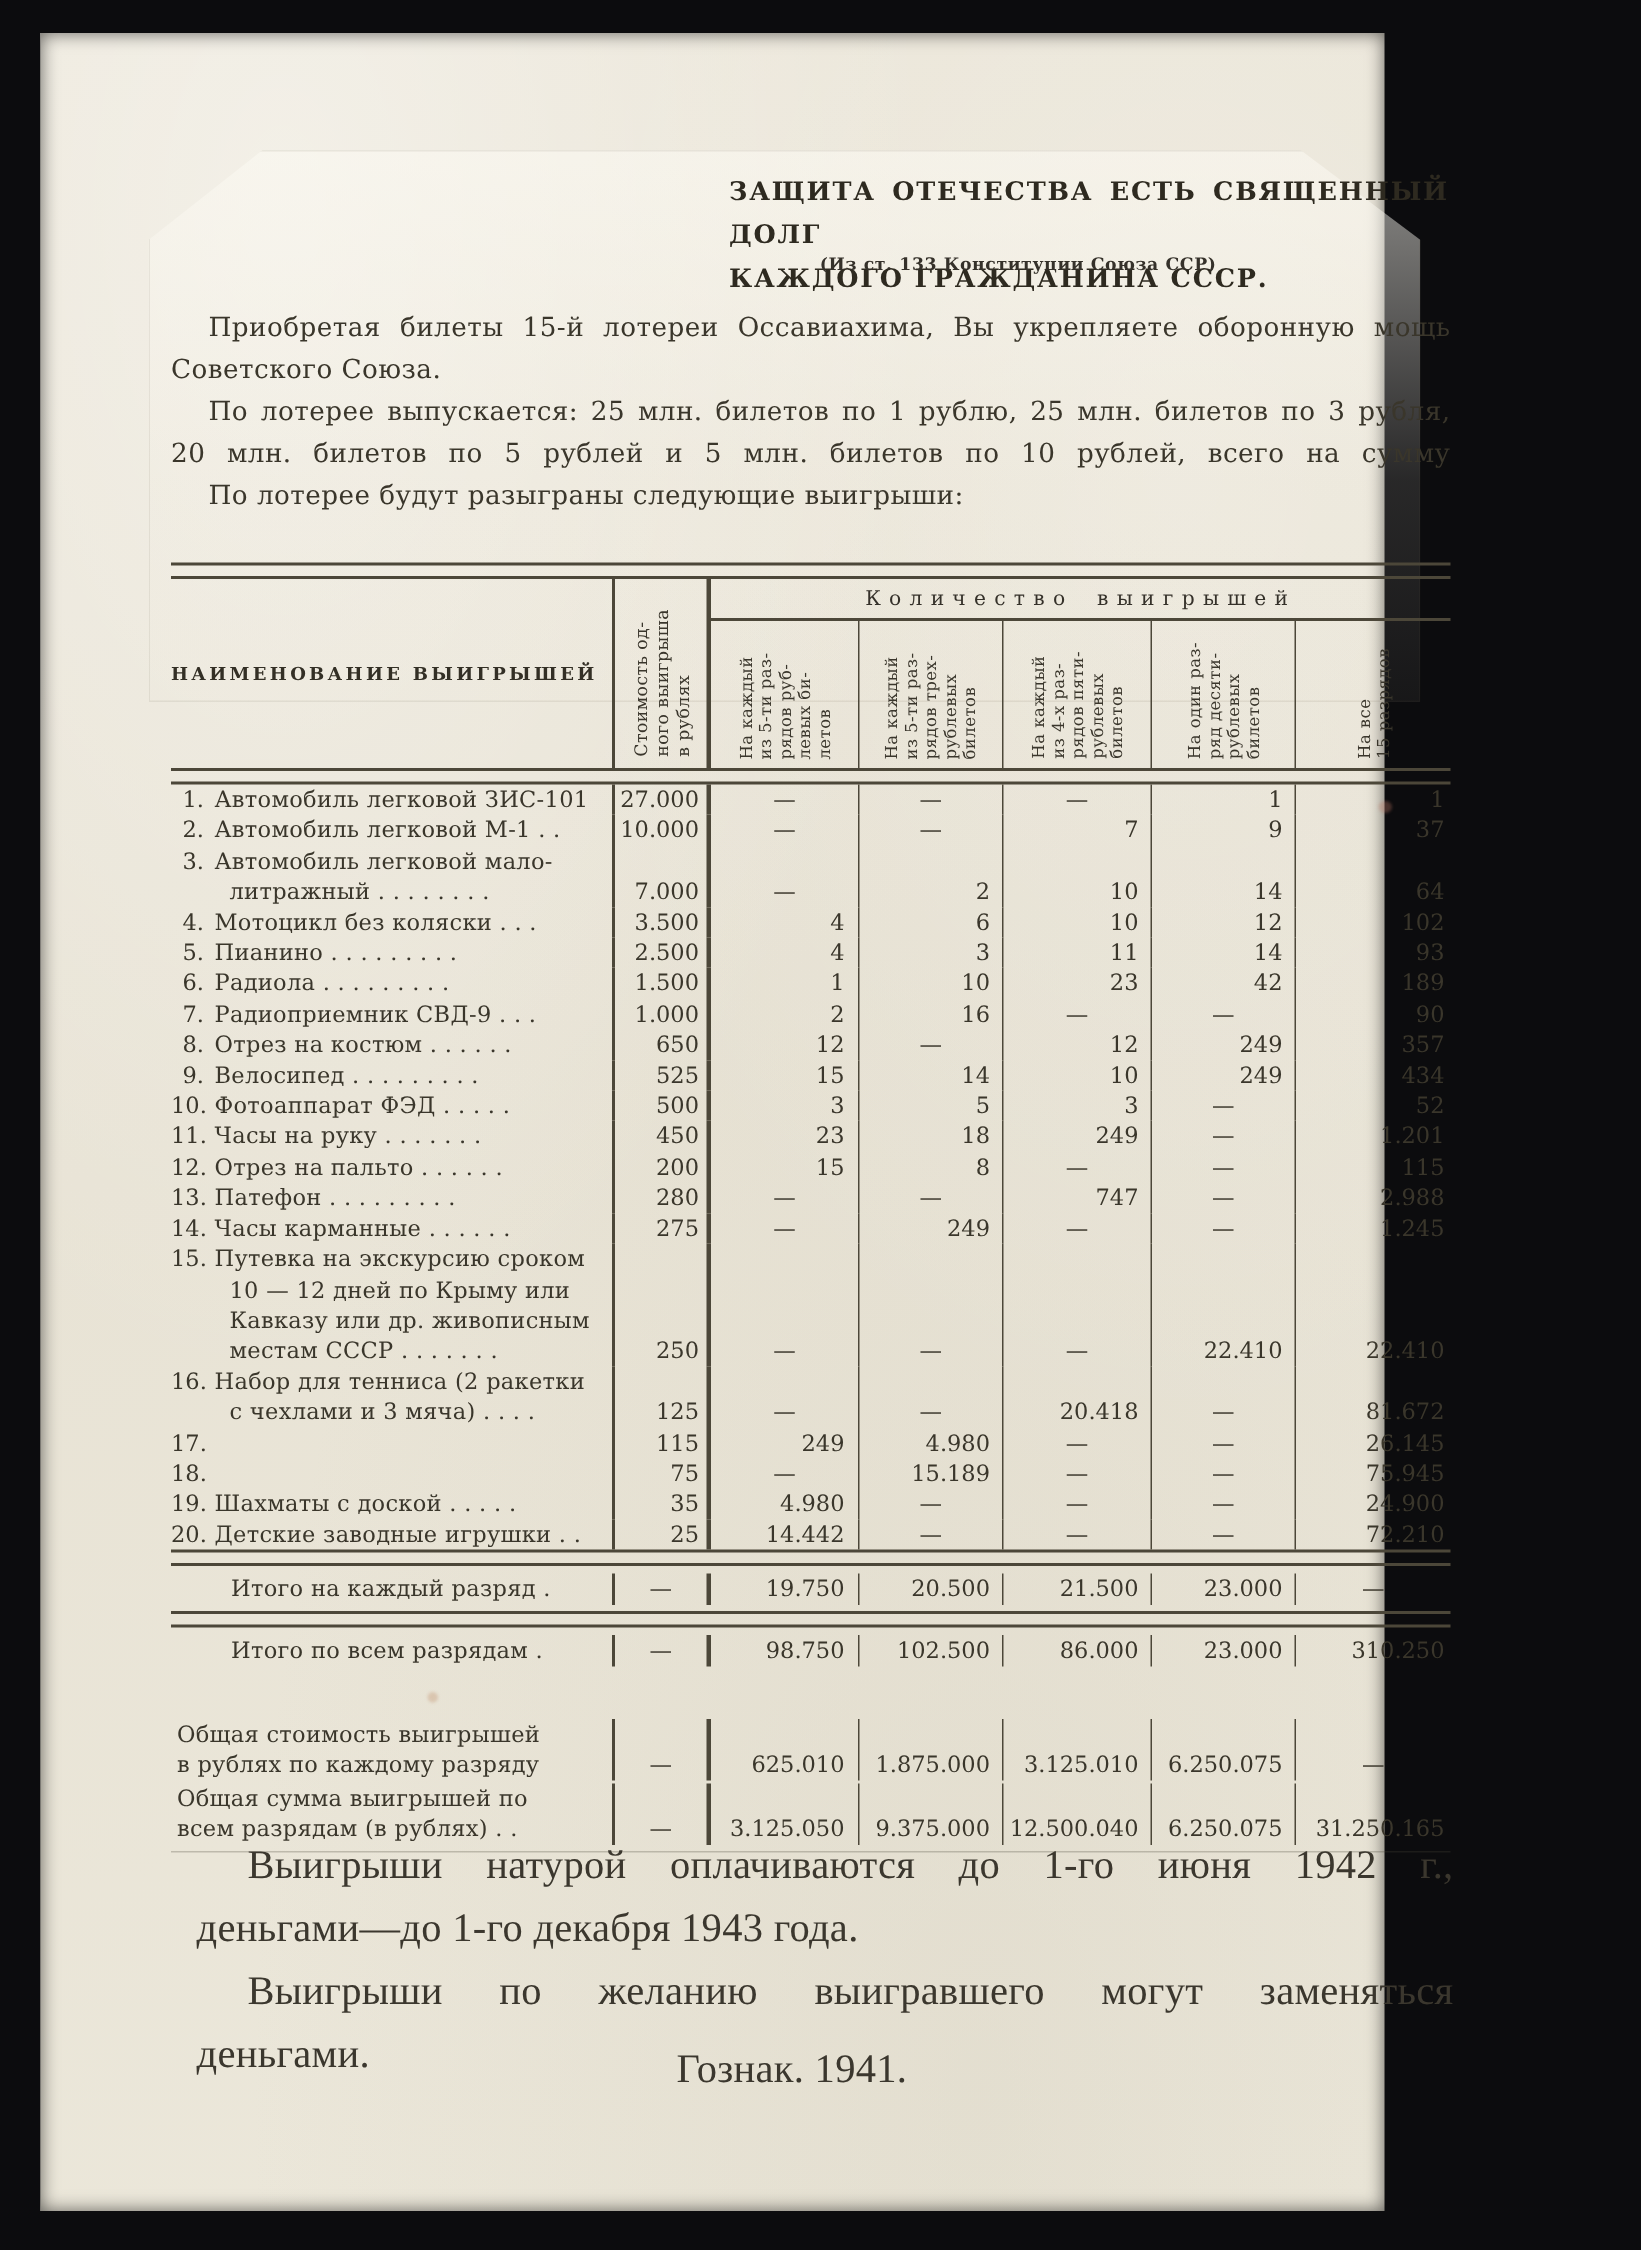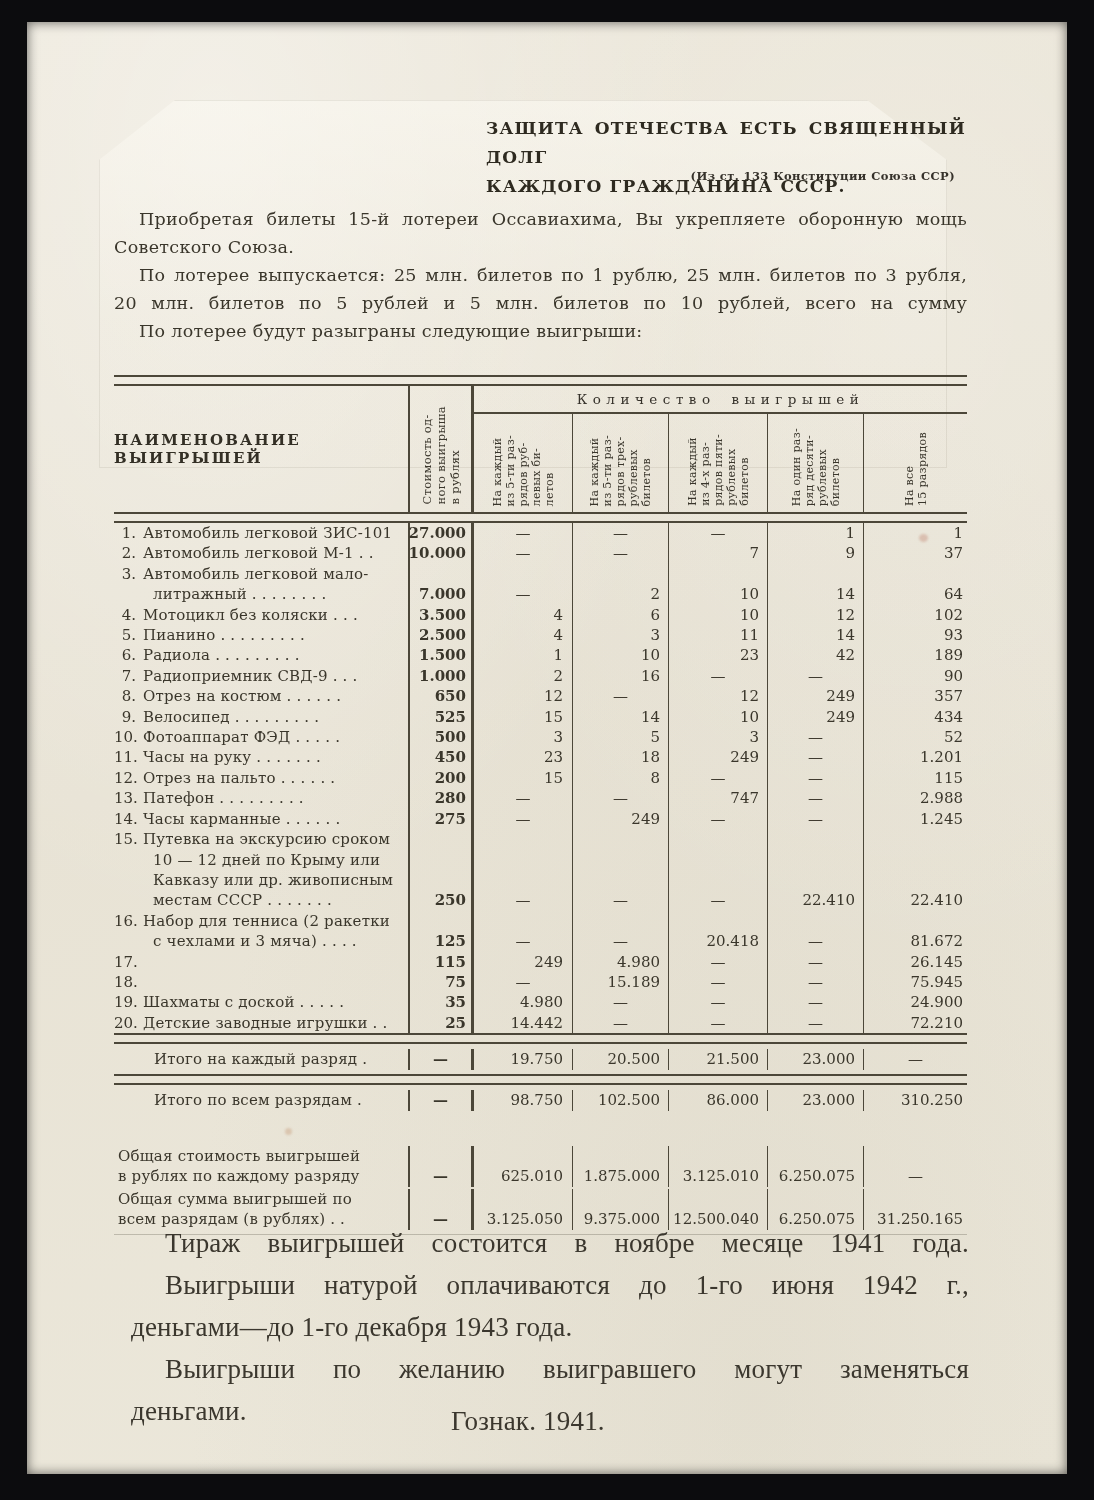--- a/index.html
+++ b/index.html
@@ -2,21 +2,21 @@
 <html><head>
 <meta charset="utf-8">
 <style>
   html,body{margin:0;padding:0;}
   body{
     width:1094px;height:1500px;position:relative;overflow:hidden;
     background:#0c0c0e;
     font-family:"DejaVu Serif", serif;
   }
   .paper{
-    position:absolute;left:27px;top:22px;width:1040px;height:1452px;
+    position:absolute;left:27px;top:22px;width:896px;height:1452px;
     background:
       radial-gradient(ellipse at 18% 8%, rgba(255,255,255,0.38), transparent 42%),
       radial-gradient(ellipse at 85% 20%, rgba(255,255,255,0.20), transparent 40%),
       radial-gradient(ellipse at 70% 95%, rgba(203,196,177,0.25), transparent 55%),
       linear-gradient(163deg,#ece7da 0%,#e8e3d5 45%,#ece8db 100%);
     box-shadow:0 0 12px rgba(0,0,0,0.6) inset;
   }
   .emboss{
     position:absolute;left:72px;top:78px;width:848px;height:368px;
     clip-path:polygon(76px 0, calc(100% - 80px) 0, 100% 60px, 100% 100%, 0 100%, 0 60px);
@@ -45,21 +45,21 @@
   .pline.pfirst{padding-left:25px;}
   .pline.plast{text-align-last:left;}
 
   
   .ptable{position:absolute;left:87px;top:353px;width:853px;color:var(--ink);}
   .dbl{height:7px;border-top:2px solid var(--rule);border-bottom:2px solid var(--rule);}
   .thin{border-top:1px solid rgba(76,71,57,0.28);}
   .thead{display:flex;height:126px;}
   .th-name{width:296px;border-right:2px solid var(--rule);box-sizing:border-box;
     display:flex;align-items:center;
-    font-size:15px;font-weight:bold;letter-spacing:2.2px;color:#332f25;}
+    font-size:12px;font-weight:bold;letter-spacing:2.2px;color:#332f25;}
   .th-price{width:64px;border-right:3px solid var(--rule);box-sizing:border-box;
     display:flex;justify-content:center;align-items:flex-end;padding-bottom:8px;}
   .th-qty{width:493px;box-sizing:border-box;display:flex;flex-direction:column;}
   .qty-title{height:26px;border-bottom:2px solid var(--rule);
     display:flex;align-items:center;justify-content:center;
     font-size:13.5px;letter-spacing:5.5px;word-spacing:6px;color:#35312a;}
   .qty-cols{flex:1;display:flex;}
   .qcell{box-sizing:border-box;display:flex;justify-content:center;align-items:flex-end;padding-bottom:6px;}
   .qcell.q0{width:99px;border-right:1.7px solid var(--rule);}
   .qcell.q1{width:96px;border-right:1.7px solid var(--rule);}
@@ -71,21 +71,21 @@
   .vt.vprice{font-size:11.5px;line-height:14px;}
 
   .tbody,.tfoot1,.tfoot2{font-size:15px;line-height:20.4px;}
   .trow{display:flex;align-items:stretch;}
   .cell{box-sizing:border-box;}
   .c-name{width:296px;border-right:2px solid var(--rule);display:flex;align-items:flex-start;padding-top:0;}
   .num{display:inline-block;width:22px;text-align:right;margin-right:7px;flex:none;}
   .nm{display:block;white-space:pre-line;padding-left:10px;text-indent:-10px;letter-spacing:0.2px;}
   .c-name.noNum .nm{padding-left:4px;text-indent:0;}
   .c-name .nm.tind{padding-left:40px;text-indent:0;}
-  .c-price{width:64px;border-right:3px solid var(--rule);display:flex;align-items:flex-end;justify-content:flex-end;padding-right:5px;font-weight:bold;}
+  .c-price{width:64px;border-right:3px solid var(--rule);display:flex;align-items:flex-end;justify-content:flex-end;padding-right:5px;}
   .c-val{display:flex;align-items:flex-end;justify-content:flex-end;}
   .c-val.v0{width:99px;border-right:1.7px solid var(--rule);padding-right:9px;}
   .c-val.v1{width:96px;border-right:1.7px solid var(--rule);padding-right:8px;}
   .c-val.v2{width:99px;border-right:1.7px solid var(--rule);padding-right:8px;}
   .c-val.v3{width:96px;border-right:1.7px solid var(--rule);padding-right:8px;}
   .c-val.v4{width:103px;padding-right:4px;}
   .dash{justify-content:center !important;padding-right:0 !important;}
 
   .tfoot1 .trow{padding-top:5px;padding-bottom:4px;line-height:21px;}
   .tfoot2 .trow{line-height:20.5px;}
@@ -469,21 +469,20 @@
           <div class="cell c-val v1">9.375.000</div>
           <div class="cell c-val v2">12.500.040</div>
           <div class="cell c-val v3">6.250.075</div>
           <div class="cell c-val v4">31.250.165</div>
         </div>
       </div>
     <div class="thin"></div>
   </div>
 
   <div class="endnote">
-    <div class="fline find">Тираж выигрышей состоится в ноябре месяце 1941 года.</div>
     <div class="fline find">Выигрыши натурой оплачиваются до 1-го июня 1942 г.,</div>
     <div class="fline noj">деньгами—до 1-го декабря 1943 года.</div>
     <div class="fline find">Выигрыши по желанию выигравшего могут заменяться</div>
     <div class="fline noj lastline">
       <span>деньгами.</span>
       <span class="goznak">Гознак. 1941.</span>
     </div>
   </div>
 </div>
 

